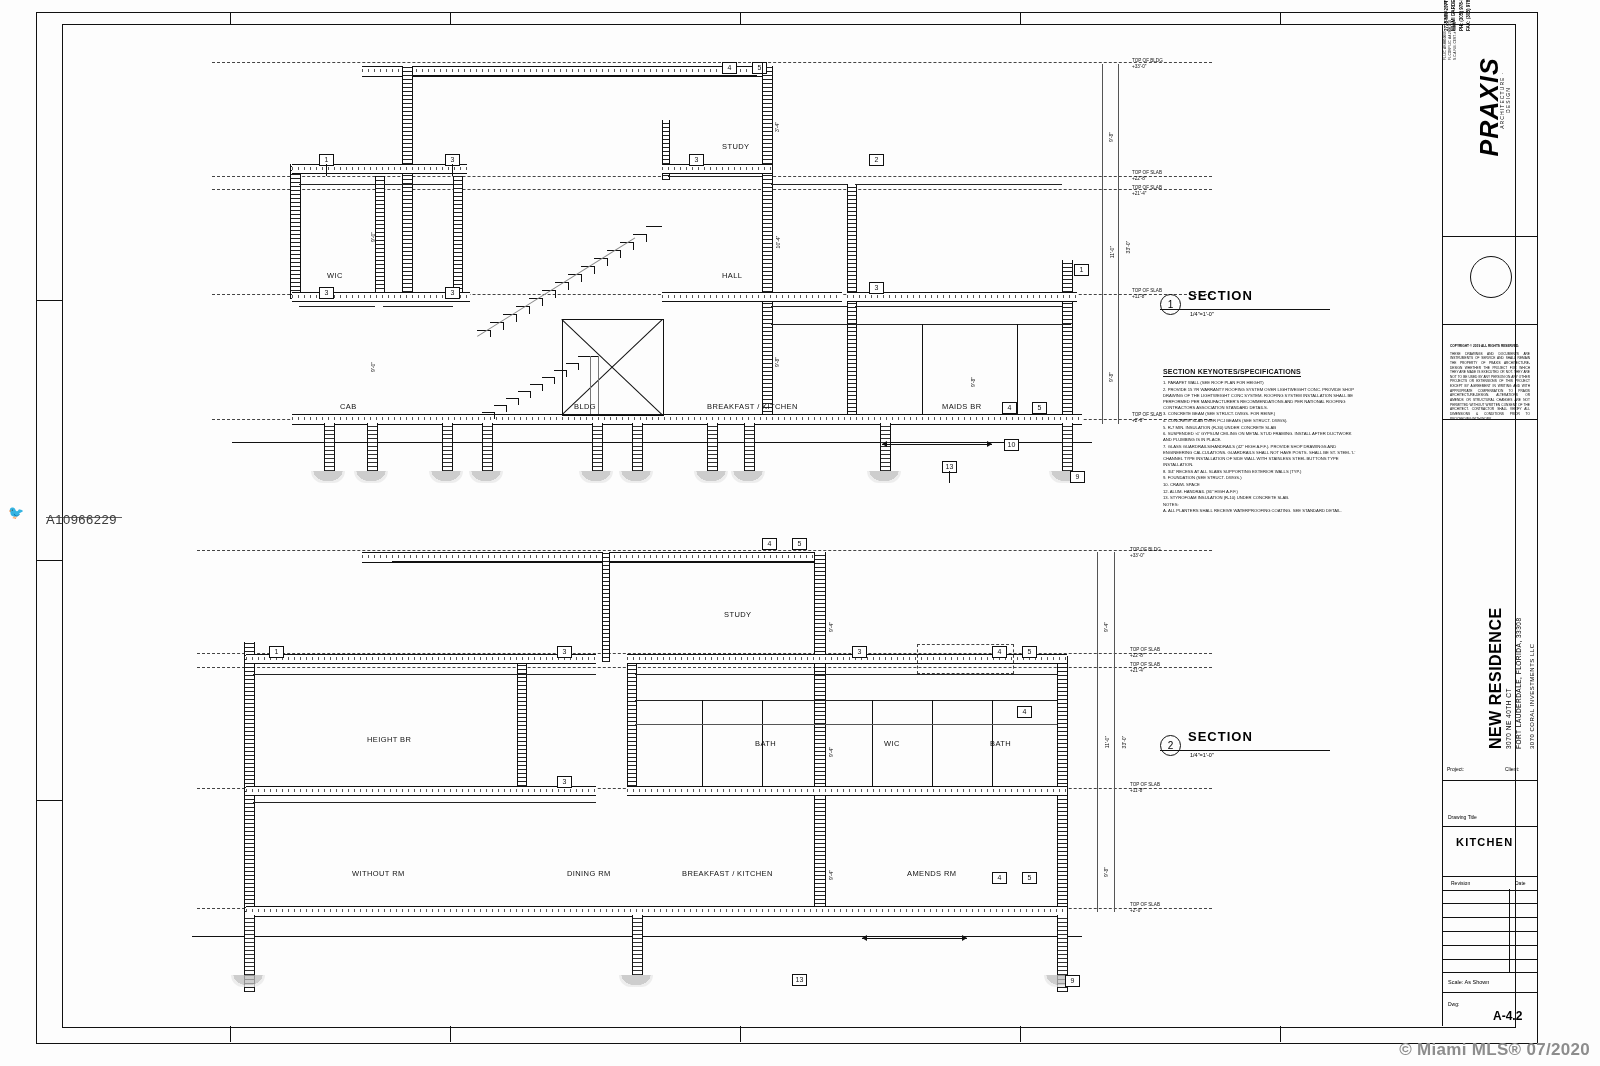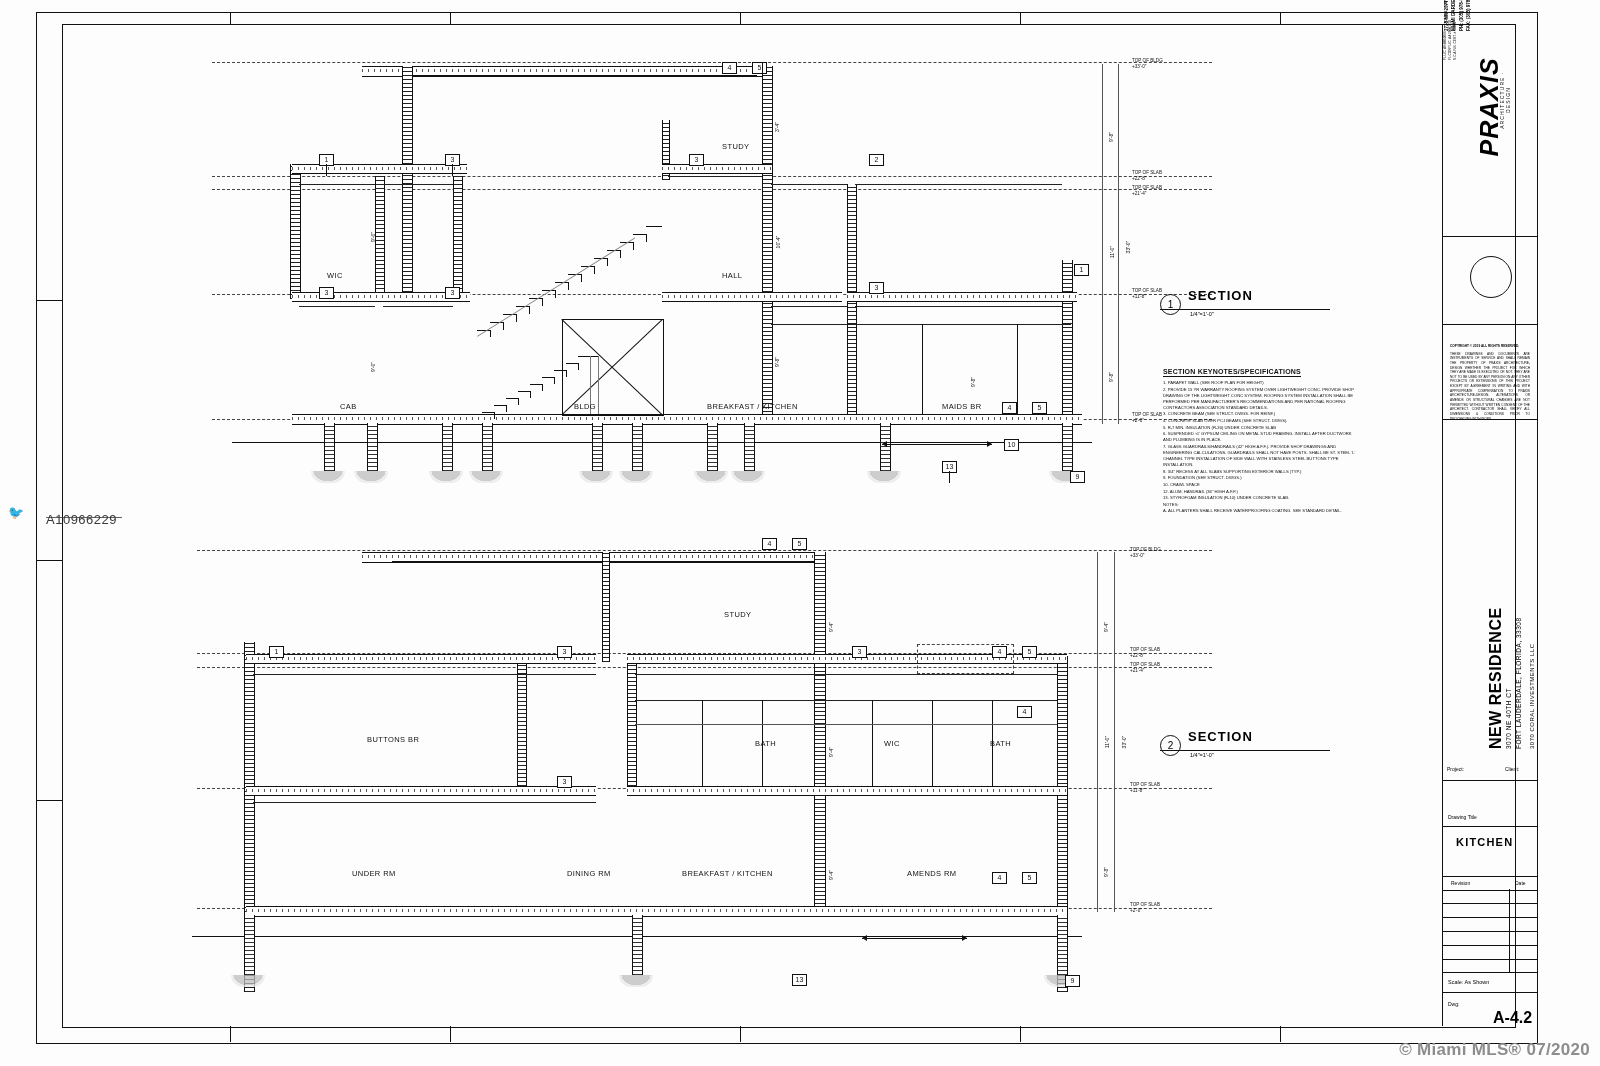--- a/index.html
+++ b/index.html
@@ -52,21 +52,21 @@
   .lbl-client{position:absolute;left:62px;top:742px;font-size:5px;}
   .dwgtitle{position:absolute;left:5px;top:790px;font-size:5px;}
   .sections-word{position:absolute;left:13px;top:812px;font-size:11px;font-weight:bold;letter-spacing:1.2px;}
   .revhdr{position:absolute;left:0;top:852px;width:94px;height:13px;border-top:1px solid #111;border-bottom:1px solid #111;}
   .revhdr span{position:absolute;font-size:5px;top:3px;}
   .revgrid{position:absolute;left:0;top:865px;width:94px;height:83px;}
   .revgrid .r{position:absolute;left:0;width:94px;height:0;border-top:1px solid #111;}
   .revgrid .c{position:absolute;top:0;height:83px;width:0;border-left:1px solid #111;}
   .scale{position:absolute;left:5px;top:955px;font-size:5.5px;}
   .dwgno-lbl{position:absolute;left:5px;top:977px;font-size:5px;}
-  .dwgno{position:absolute;left:50px;top:985px;font-size:16px;font-weight:bold;}
+  .dwgno{position:absolute;left:50px;top:985px;font-size:12px;font-weight:bold;}
   
   .wm{position:absolute;right:10px;bottom:6px;font-size:17px;color:#8d8d8d;font-weight:bold;letter-spacing:.3px;}
   .mls-id{position:absolute;left:46px;top:512px;font-size:13px;color:#3a3a3a;letter-spacing:.5px;}
   .mls-id .strike{position:absolute;left:0;top:5px;width:76px;height:1px;background:#3a3a3a;opacity:.8;}
   .bird{position:absolute;left:8px;top:505px;font-size:13px;color:#555;}
   .leader{position:absolute;background:#111;width:1px;}
   .leaderh{position:absolute;background:#111;height:1px;}
   .arrowL,.arrowR{position:absolute;width:0;height:0;border-top:3px solid transparent;border-bottom:3px solid transparent;}
   .arrowL{border-right:5px solid #111;}
   .arrowR{border-left:5px solid #111;}
@@ -331,25 +331,25 @@
     <div class="col" style="left:570px;top:891px;height:60px;"></div>
     <div class="ftg" style="left:557px;top:951px;"></div>
     <div class="col" style="left:995px;top:891px;height:60px;"></div>
     <div class="ftg" style="left:982px;top:951px;"></div>
 
     <div class="leaderh" style="left:800px;top:914px;width:105px;"></div>
     <div class="arrowL" style="left:800px;top:911px;"></div>
     <div class="arrowR" style="left:900px;top:911px;"></div>
 
     <div class="roomlbl" style="left:662px;top:586px;">STUDY</div>
-    <div class="roomlbl" style="left:305px;top:711px;">BUTTONS BR</div>
+    <div class="roomlbl" style="left:305px;top:711px;">HEIGHT BR</div>
     <div class="roomlbl" style="left:693px;top:715px;">BATH</div>
     <div class="roomlbl" style="left:822px;top:715px;">WIC</div>
     <div class="roomlbl" style="left:928px;top:715px;">BATH</div>
-    <div class="roomlbl" style="left:290px;top:845px;">UNDER RM</div>
+    <div class="roomlbl" style="left:290px;top:845px;">WITHOUT RM</div>
     <div class="roomlbl" style="left:505px;top:845px;">DINING RM</div>
     <div class="roomlbl" style="left:620px;top:845px;">BREAKFAST / KITCHEN</div>
     <div class="roomlbl" style="left:845px;top:845px;">AMENDS RM</div>
 
     <div class="keytag" style="left:207px;top:622px;">1</div>
     <div class="keytag" style="left:495px;top:622px;">3</div>
     <div class="keytag" style="left:495px;top:752px;">3</div>
     <div class="keytag" style="left:790px;top:622px;">3</div>
     <div class="keytag" style="left:930px;top:622px;">4</div>
     <div class="keytag" style="left:960px;top:622px;">5</div>

